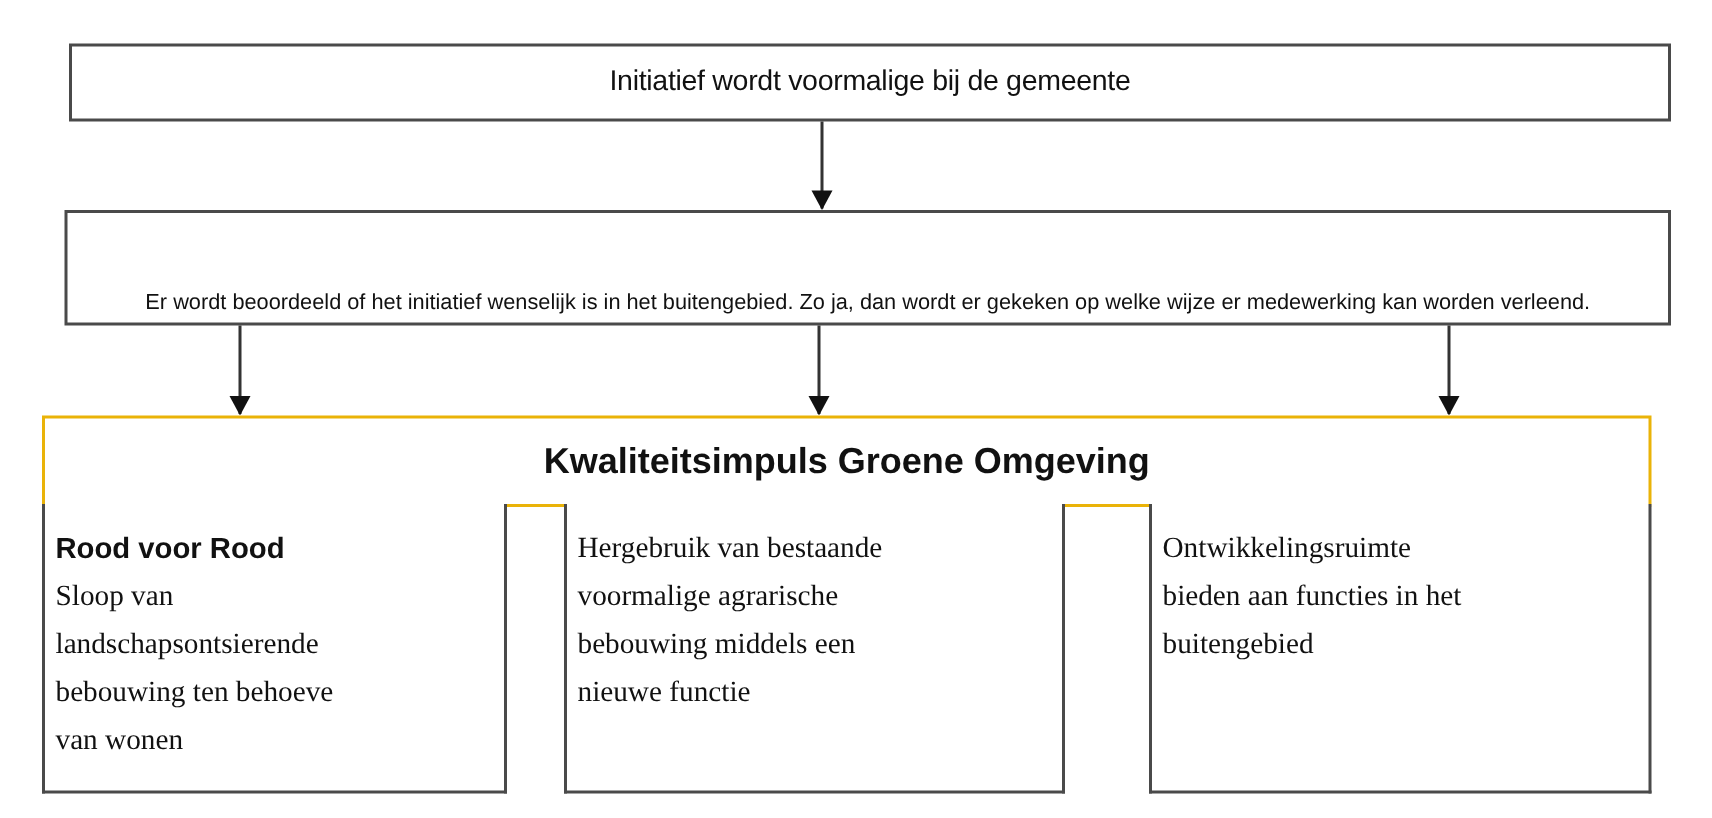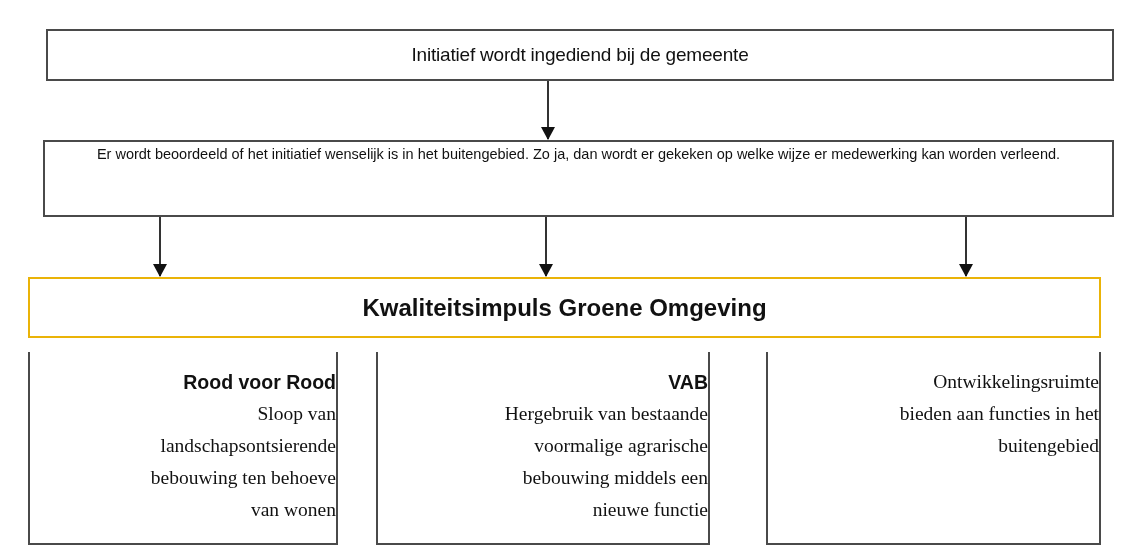--- a/index.html
+++ b/index.html
@@ -22,48 +22,47 @@
       background: #ffffff;
     }
     .top-box {
       left: 46px; top: 29px; width: 1068px; height: 52px;
       display: flex; align-items: center; justify-content: center;
       font-size: 19px;
       letter-spacing: -0.2px;
     }
     .assess-box {
       left: 43px; top: 140px; width: 1071px; height: 77px;
-      display: flex; align-items: flex-start; justify-content: center;
+      display: flex; align-items: flex-end; justify-content: center;
       text-align: center;
       font-size: 14.5px;
       line-height: 25px;
       padding: 0 14px;
     }
     .kgo-header {
       position: absolute;
       left: 28px; top: 277px; width: 1073px; height: 61px;
       box-sizing: border-box;
       border: 2px solid #eab308;
       display: flex; align-items: center; justify-content: center;
       font-weight: bold;
       font-size: 24px;
       background: #ffffff;
     }
     .col {
       position: absolute;
-      top: 352px;
+      top: 336px;
       height: 193px;
       box-sizing: border-box;
       border: 2px solid #4a4a4a;
       border-top: none;
       background: #ffffff;
-      padding: 14px 0 0 24px;
+      padding: 14px 0 0 7px;
       font-size: 19.5px;
       line-height: 32px;
-      text-align: right;
     }
     .col1 { left: 28px; width: 310px; }
     .col2 { left: 376px; width: 334px; }
     .col3 { left: 766px; width: 335px; }
     .col-title { font-weight: bold; display: block; }
     .col-desc { display: block; white-space: pre-line; font-family: Liberation Serif, serif; }
     .arrow {
       position: absolute;
       width: 2px;
       background: #333333;
@@ -76,21 +75,21 @@
       width: 0; height: 0;
       border-left: 7px solid transparent;
       border-right: 7px solid transparent;
       border-top: 13px solid #111111;
     }
   </style>
 </head>
 <body>
 
 <div class="box top-box">
-  <span>Initiatief wordt ingediend bij de gemeente</span>
+  <span>Initiatief wordt voormalige bij de gemeente</span>
 </div>
 
 <div class="arrow" style="left:547px; top:81px; height:58px;"></div>
 
 <div class="box assess-box">
   <span>Er wordt beoordeeld of het initiatief wenselijk is in het buitengebied. Zo ja, dan wordt er gekeken op welke wijze er medewerking kan worden verleend.</span>
 </div>
 
 <div class="arrow" style="left:159px; top:217px; height:59px;"></div>
 <div class="arrow" style="left:545px; top:217px; height:59px;"></div>
@@ -102,21 +101,20 @@
 
 <div class="col col1">
   <span class="col-title">Rood voor Rood</span>
   <span class="col-desc">Sloop van
 landschapsontsierende
 bebouwing ten behoeve
 van wonen</span>
 </div>
 
 <div class="col col2">
-  <span class="col-title">VAB</span>
   <span class="col-desc">Hergebruik van bestaande
 voormalige agrarische
 bebouwing middels een
 nieuwe functie</span>
 </div>
 
 <div class="col col3">
   <span class="col-desc">Ontwikkelingsruimte
 bieden aan functies in het
 buitengebied</span>

